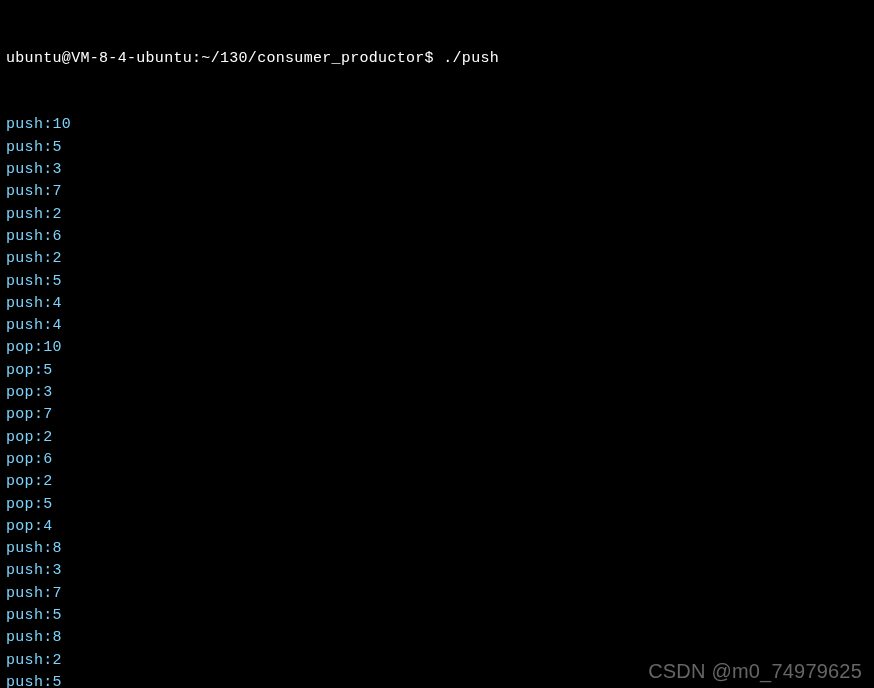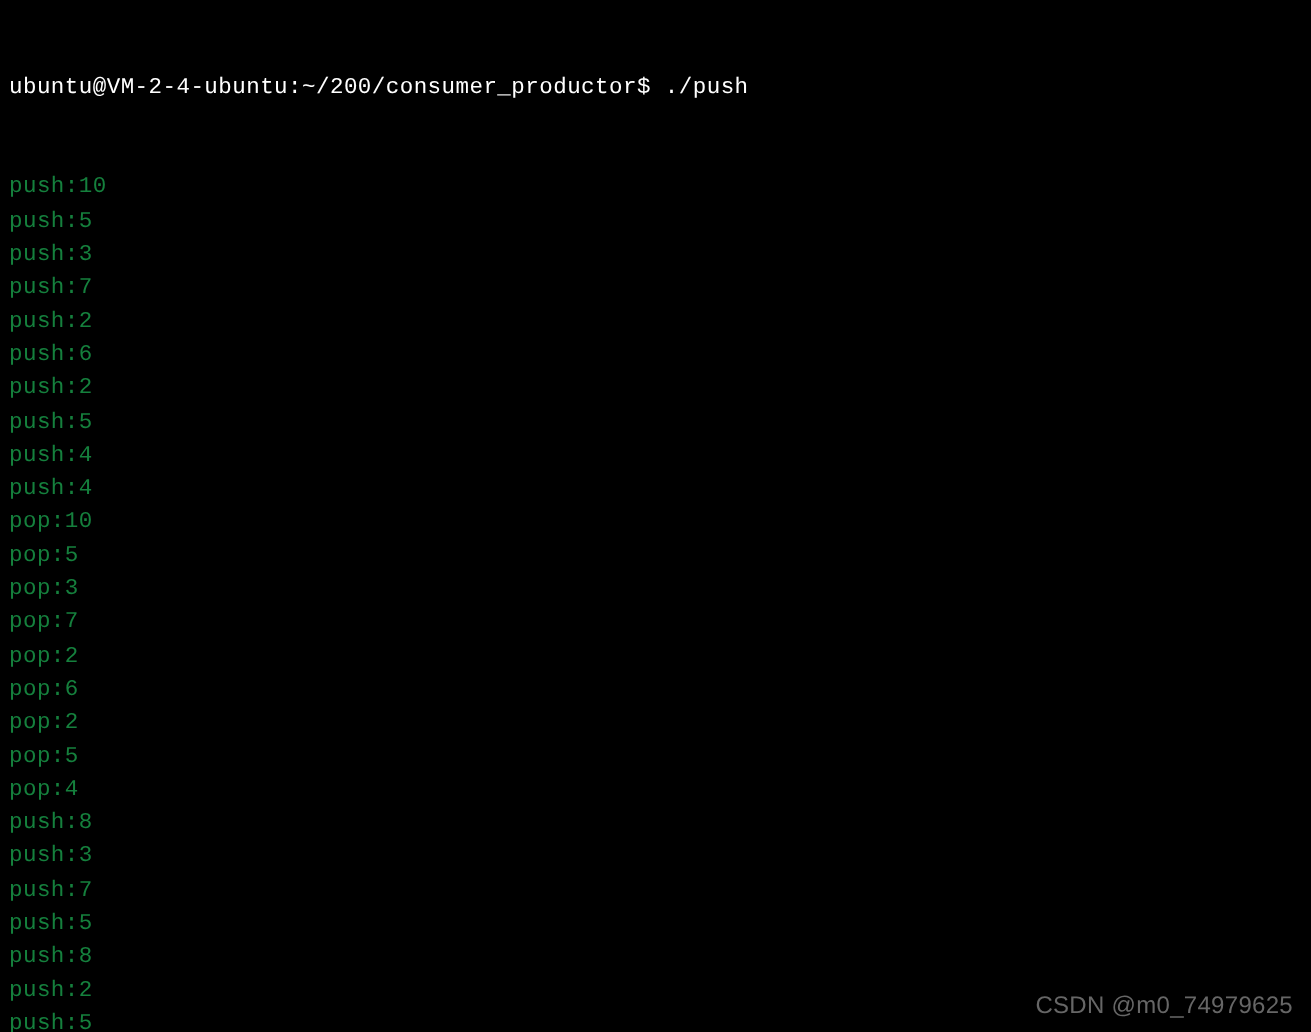--- a/index.html
+++ b/index.html
@@ -20,34 +20,34 @@
       padding: 3px 6px;
     }
     .terminal {
       white-space: pre;
       letter-spacing: 0.3px;
     }
     .prompt-line {
       color: #ffffff;
     }
     .output-line {
-      color: #15803d;
+      color: #7dd3fc;
     }
     .watermark {
       position: absolute;
       bottom: 6px;
       right: 12px;
       color: #666666;
       font-family: Arial, sans-serif;
-      font-size: 16px;
+      font-size: 20px;
       letter-spacing: 0.2px;
     }
   </style>
 </head>
 <body>
 
 <div class="terminal">
-  <div class="prompt-line"><span>ubuntu</span>@<span>VM-2-4-ubuntu</span>:<span>~/200/consumer_productor</span><span>$</span> <span>./push</span></div>
+  <div class="prompt-line"><span>ubuntu</span>@<span>VM-8-4-ubuntu</span>:<span>~/130/consumer_productor</span><span>$</span> <span>./push</span></div>
   <div id="output-container"><div class="output-line">push:10</div><div class="output-line">push:5</div><div class="output-line">push:3</div><div class="output-line">push:7</div><div class="output-line">push:2</div><div class="output-line">push:6</div><div class="output-line">push:2</div><div class="output-line">push:5</div><div class="output-line">push:4</div><div class="output-line">push:4</div><div class="output-line">pop:10</div><div class="output-line">pop:5</div><div class="output-line">pop:3</div><div class="output-line">pop:7</div><div class="output-line">pop:2</div><div class="output-line">pop:6</div><div class="output-line">pop:2</div><div class="output-line">pop:5</div><div class="output-line">pop:4</div><div class="output-line">push:8</div><div class="output-line">push:3</div><div class="output-line">push:7</div><div class="output-line">push:5</div><div class="output-line">push:8</div><div class="output-line">push:2</div><div class="output-line">push:5</div></div>
   
 </div>
 
 <div class="watermark">CSDN @m0_74979625</div>
 
 </body></html>

